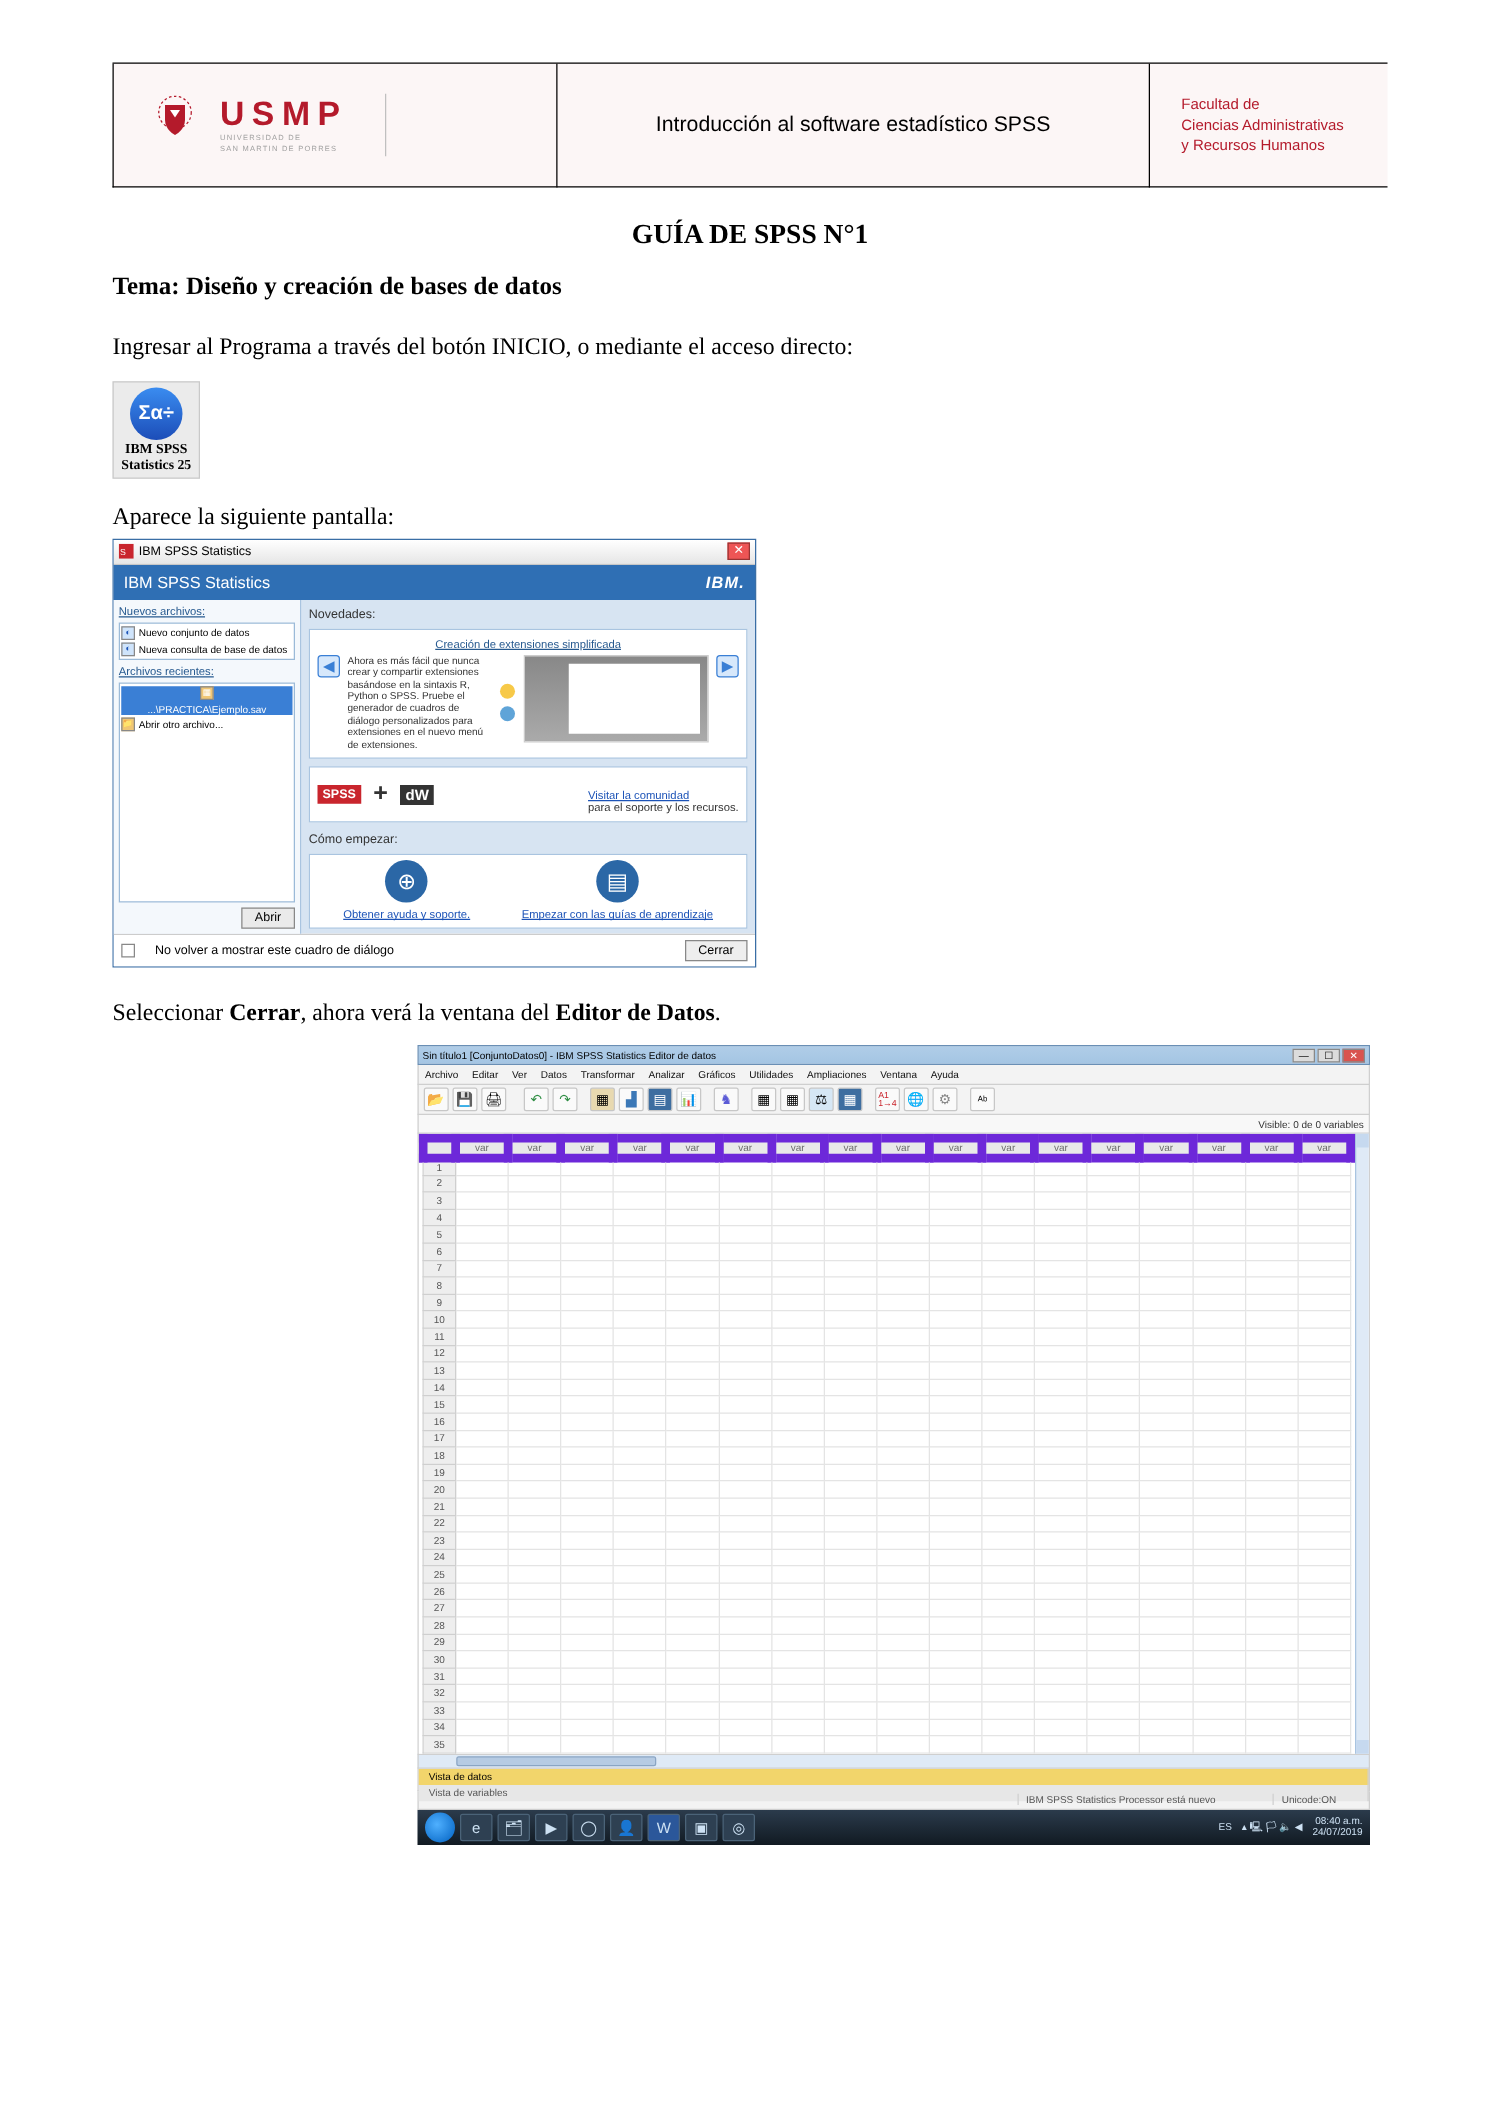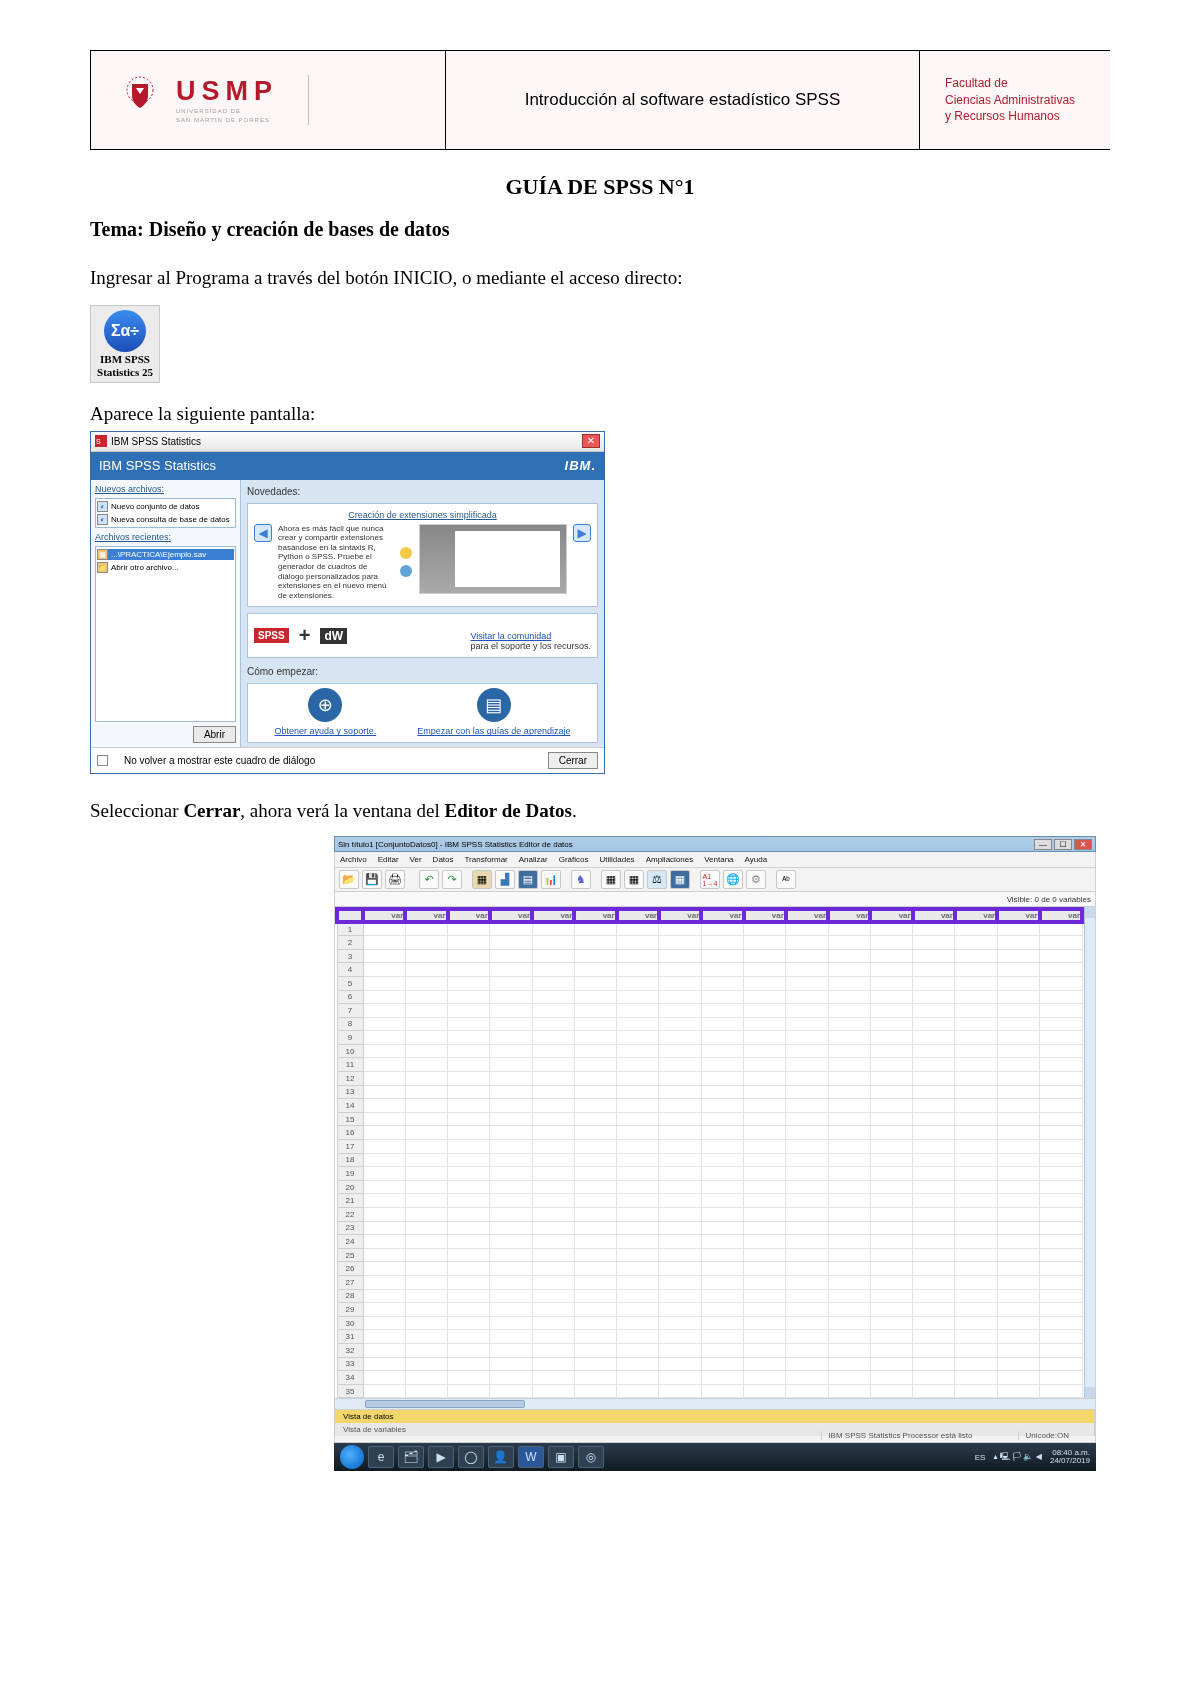--- a/index.html
+++ b/index.html
@@ -46,21 +46,21 @@
   .win1-close { display:flex; gap:2px; }
   .win1-close .c{ width:18px; height:14px; background:#e55; border:1px solid #933; font-size:10px; text-align:center; color:#fff; line-height:12px;}
   .win1-blue { background:linear-gradient(90deg,#2f6fb4 0%,#2f6fb4 70%, #2f6fb4 100%); color:#fff; height:28px; display:flex; align-items:center; justify-content:space-between; padding:0 8px; font-size:13px;}
   .win1-blue .ibm{font-family:Arial;font-style:italic;font-weight:700;letter-spacing:1px;}
   .win1-body { display:flex; background:#d7e4f2; }
   .leftcol { width:150px; background:#f4f8fc; border-right:1px solid #a9c4e0; padding:4px; font-size:9px; display:flex; flex-direction:column; gap:4px;}
   .leftcol .hdr { color:#26598f; font-weight:400; text-decoration:underline; }
   .leftcol .whitebox { background:#fff; border:1px solid #9bbad8; padding:2px 1px; display:flex; flex-direction:column; gap:2px;}
   .leftcol .item { display:flex; align-items:center; gap:3px; font-size:8px; color:#000;}
   .leftcol .item .fi{width:11px;height:11px;border:1px solid #888;font-size:7px;text-align:center;line-height:9px;}
-  .leftcol .item.hl { background:#3a7fd5; color:#fff;}
+  .leftcol .item.hl { background:#3a7fd5; color:#fff;flex-direction:column;}
   .leftcol .abrir { align-self:flex-end; margin-top:auto; padding:2px 10px; background:#eaeaea; border:1px solid #888; font-size:10px;}
 
   .rightcol { flex:1; padding:6px 6px 4px 6px; display:flex; flex-direction:column; gap:6px;}
   .panel { background:#fff; border:1px solid #a9c4e0; padding:6px; font-size:9px; color:#333;}
   .panel .ph{color:#26598f; text-decoration:underline; font-size:9px; display:block; text-align:center;}
   .panel1 .row{display:flex; gap:6px; margin-top:4px;}
   .panel1 .txt{width:115px; line-height:1.2;font-size:8px;}
   .panel1 .preview{flex:1;height:70px;border:1px solid #ccc;background:linear-gradient(#888,#aaa);position:relative;}
   .panel1 .preview::after{content:"";position:absolute;inset:6px 6px 6px 35px;background:#fff;}
   .panel1 .arrow{width:18px;height:18px;border:1px solid #3a7fd5;border-radius:3px;background:#d7e8fb;color:#3a7fd5;display:flex;align-items:center;justify-content:center;font-size:12px;}
@@ -97,21 +97,21 @@
   .ed-menu span{color:#101010;}
 
   .ed-toolbar{background:#f3f3f3;border:1px solid #cfcfcf;border-top:none;height:24px;display:flex;gap:3px;padding:2px 4px;align-items:center;}
   .tbtn{width:20px;height:19px;border:1px solid #c7c7c7;background:#fafafa;border-radius:2px;display:flex;align-items:center;justify-content:center;font-size:11px;}
 
   .ed-infobar{background:#f8f8f8;border:1px solid #cfcfcf;border-top:none;height:15px;display:flex;justify-content:flex-end;align-items:center;padding:0 4px;font-size:8px;color:#333;}
 
   .ed-grid-wrap{border:1px solid #cfcfcf;border-top:none;display:flex;}
   .ed-grid{flex:1;overflow:hidden;}
   table.data{border-collapse:collapse;width:100%;background:#fff;font-size:8px;}
-  table.data th{background:#e9e9e9;border:4px solid #6d28d9;font-weight:700;color:#6c6c6c;height:13px;font-size:8px;text-align:right;}
+  table.data th{background:#e9e9e9;border:7px solid #6d28d9;font-weight:400;color:#6c6c6c;height:13px;font-size:8px;}
   table.data td{border:1px solid #e4e4e4;height:13.6px;}
   table.data td.rn{background:#eeeeee;text-align:center;width:26px;color:#555;border:1px solid #cfcfcf;}
   .ed-vscroll{width:11px;background:#dfeaf6;border-left:1px solid #a9c4e0;position:relative;}
   .ed-vscroll::before{content:"";position:absolute;top:0;left:0;right:0;height:11px;background:#c6d9ef;}
   .ed-vscroll::after{content:"";position:absolute;bottom:0;left:0;right:0;height:11px;background:#c6d9ef;}
 
   .ed-hscroll{height:11px;background:#dfeaf6;border:1px solid #cfcfcf;border-top:none;position:relative;}
   .ed-hscroll .thumb{position:absolute;left:30px;top:1px;height:8px;width:160px;background:#b6cbe3;border:1px solid #8aa5c4;border-radius:2px;}
 
   .ed-tabs{display:flex;background:#f3f3f3;border:1px solid #cfcfcf;border-top:none;height:18px;font-size:8px;flex-direction:column;}
@@ -1069,21 +1069,21 @@
         <div class="thumb"></div>
       </div>
 
     <div class="ed-tabs">
       <div class="ed-tab active">Vista de datos</div>
       <div class="ed-tab in">Vista de variables</div>
     </div>
 
     <div class="ed-status">
       <div class="spacer"></div>
-      <div class="cell">IBM SPSS Statistics Processor está listo</div>
+      <div class="cell">IBM SPSS Statistics Processor está nuevo</div>
       <div class="cell" style="width:40px"></div>
       <div class="cell">Unicode:ON</div>
       <div class="cell" style="width:20px"></div>
     </div>
 
     <div class="taskbar">
       <div class="start"></div>
       <div class="ic">e</div>
       <div class="ic">🗂</div>
       <div class="ic">▶</div>

